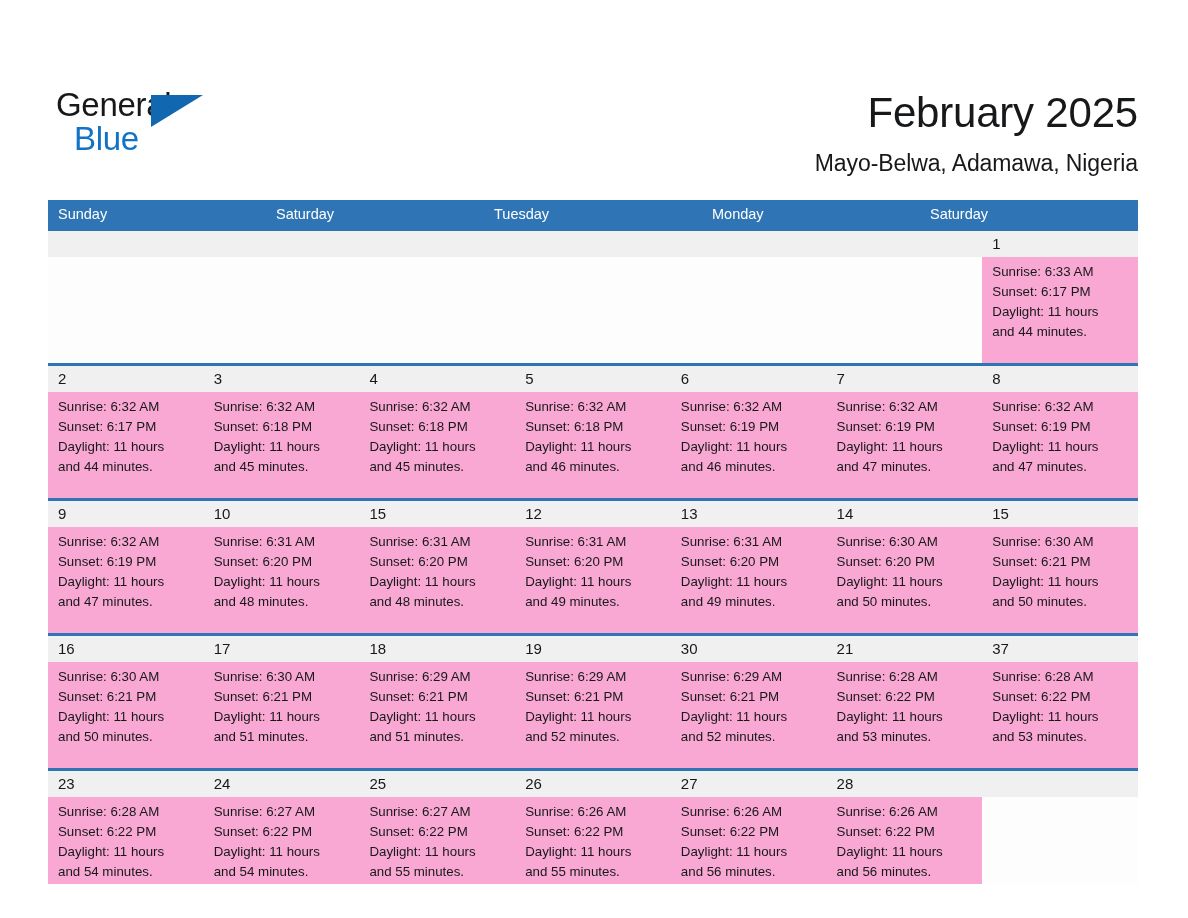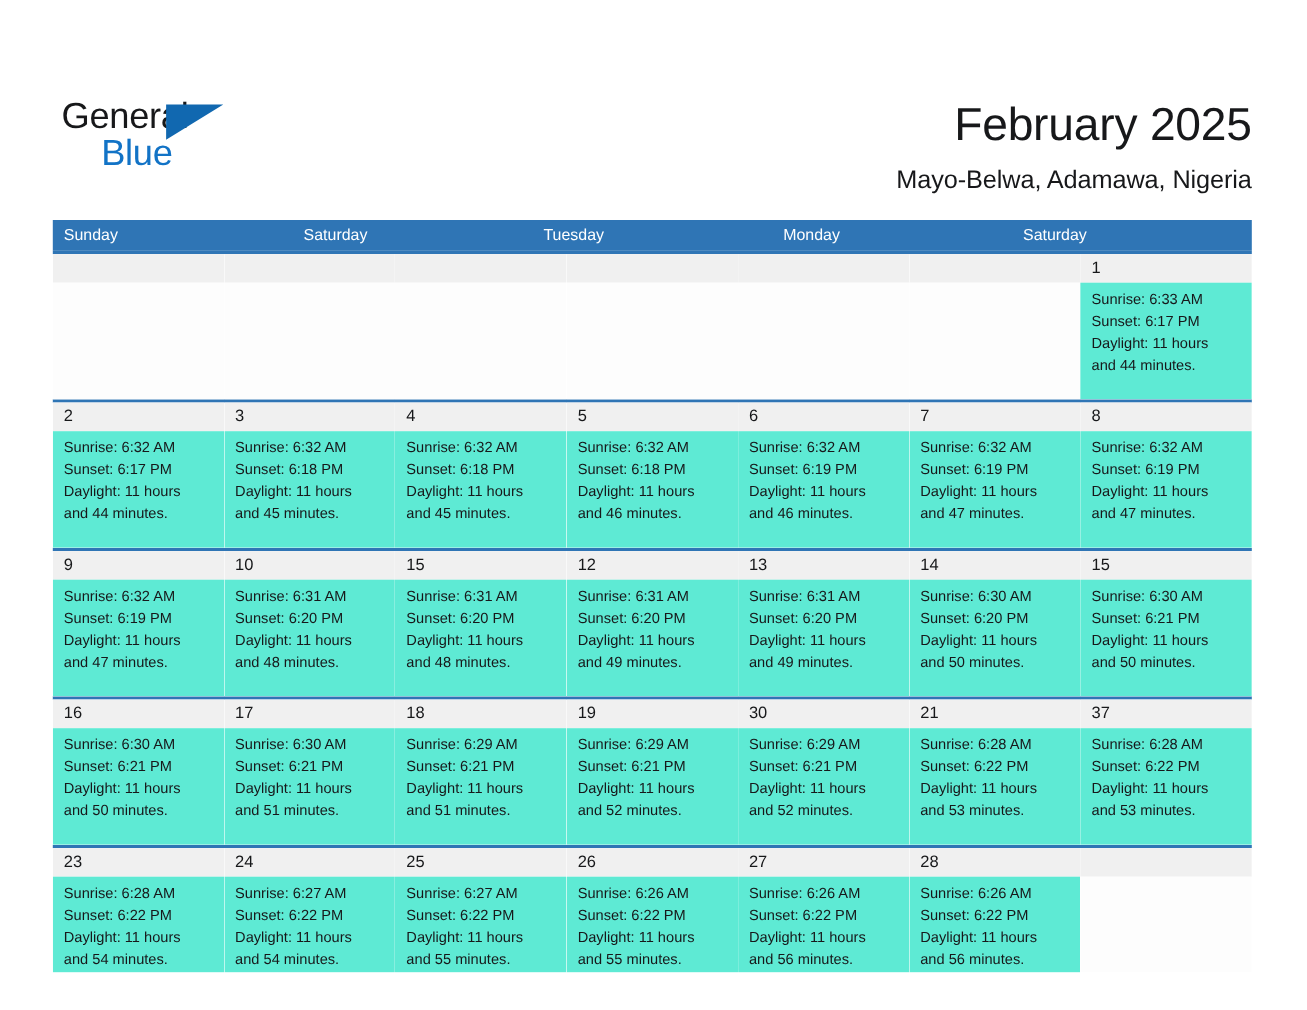--- a/index.html
+++ b/index.html
@@ -56,21 +56,21 @@
     left: 95px;
     top: 9px;
     width: 0;
     height: 0;
     border-left: 52px solid #1168b0;
     border-bottom: 32px solid transparent;
   }
 
   .brand-blue {
     position: absolute;
-    left: 36px;
+    left: 18px;
     top: 34px;
     font-size: 33px;
     line-height: 38px;
     letter-spacing: -0.3px;
     color: #1273c6;
     font-weight: 400;
   }
 
   .title-block {
     text-align: right;
@@ -142,21 +142,21 @@
   }
 
   .day-number {
     font-size: 15px;
     line-height: 18px;
     color: #17181a;
   }
 
   .day-body {
     padding: 5px 8px 0 10px;
-    background: #5eead4;
+    background: #f9a8d4;
     flex: 1 1 auto;
   }
 
   .day-line {
     font-size: 13.3px;
     line-height: 20px;
     color: #17181a;
     white-space: nowrap;
   }
 

